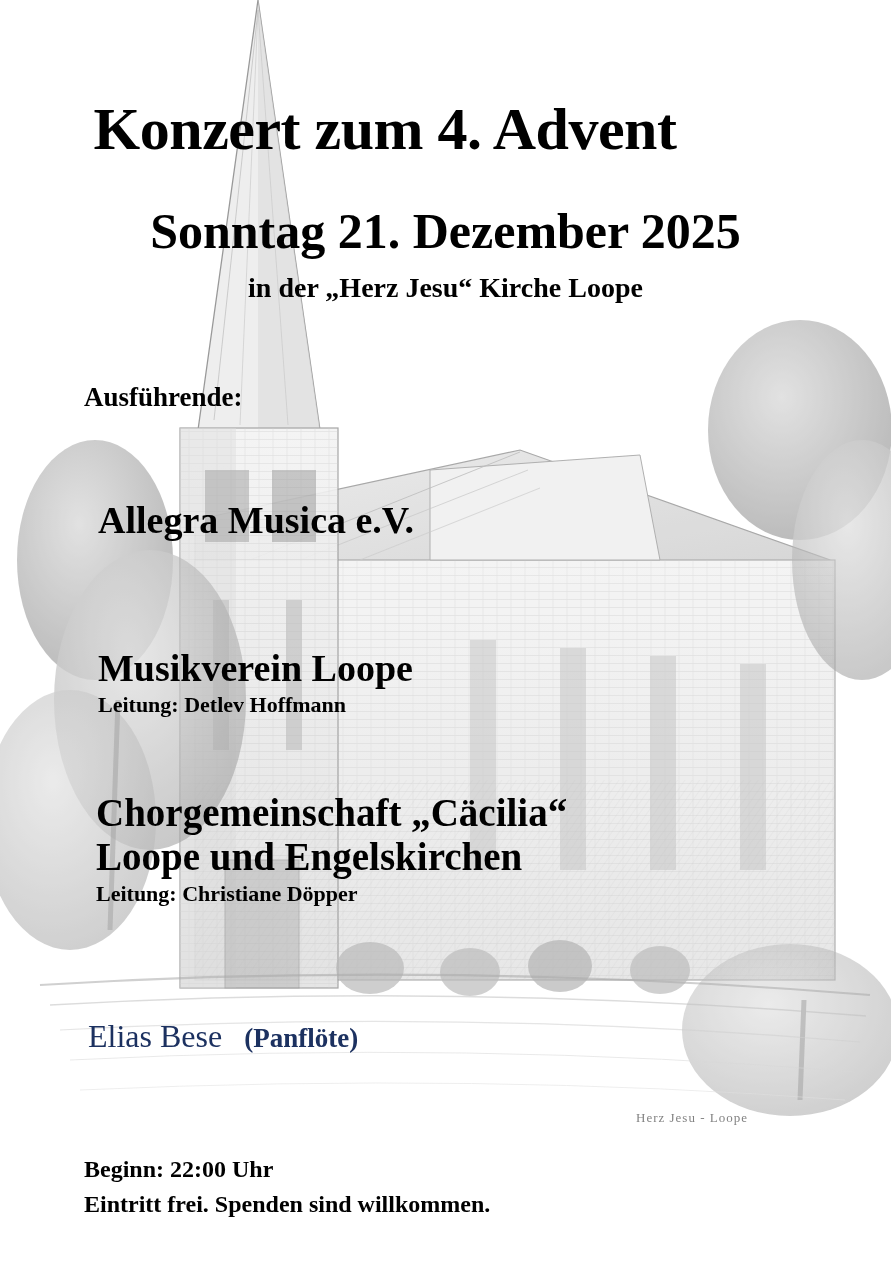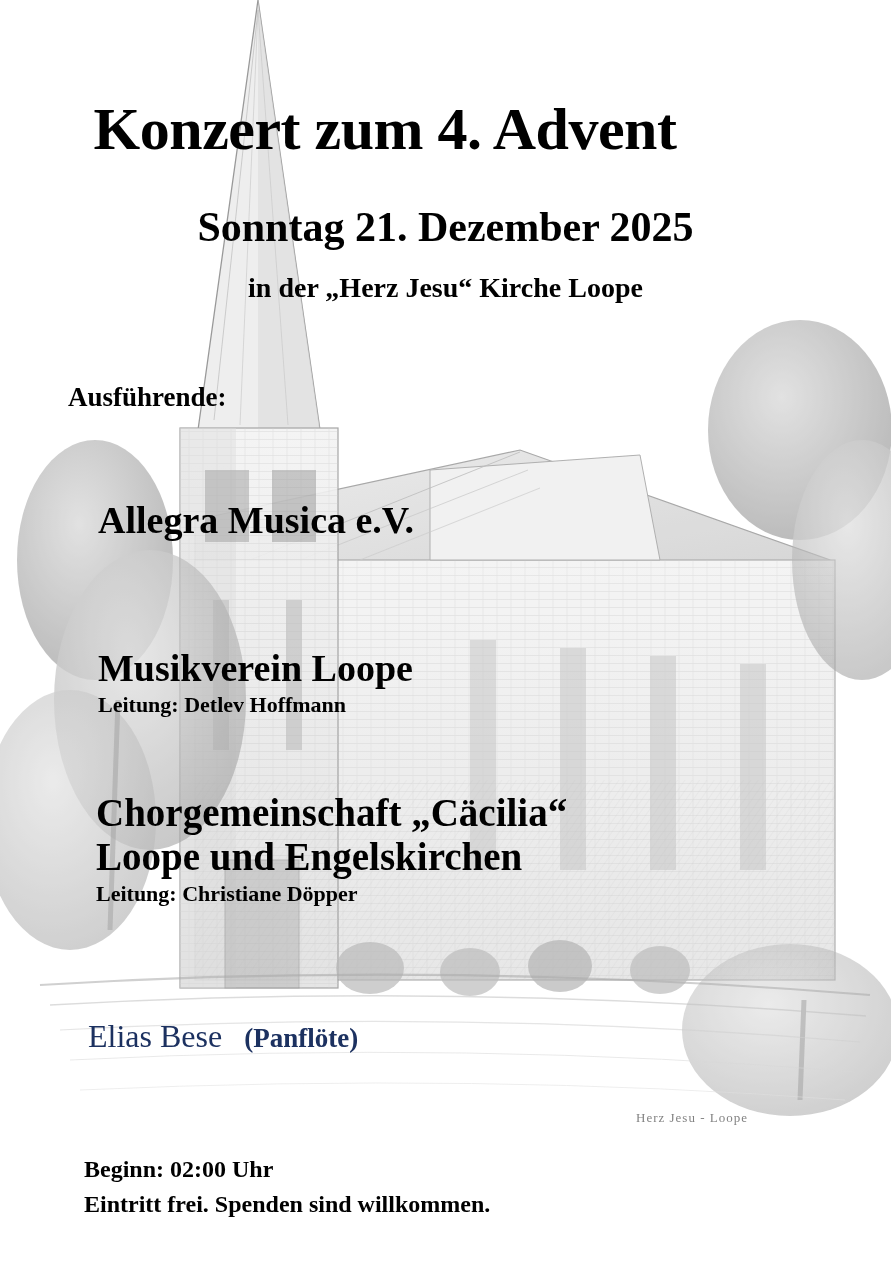--- a/index.html
+++ b/index.html
@@ -53,41 +53,41 @@
     line-height: 1.05;
     white-space: nowrap;
   }
 
   .date {
     position: absolute;
     left: 0;
     top: 204px;
     width: 891px;
     text-align: center;
-    font-size: 42px;
+    font-size: 50px;
     font-weight: bold;
     line-height: 1.1;
     white-space: nowrap;
   }
 
   .venue {
     position: absolute;
     left: 0;
     top: 272px;
     width: 891px;
     text-align: center;
     font-size: 28px;
     font-weight: bold;
     line-height: 1.15;
     white-space: nowrap;
   }
 
   .performers-label {
     position: absolute;
-    left: 68px;
+    left: 84px;
     top: 382px;
     font-size: 27px;
     font-weight: bold;
   }
 
   .ensemble {
     position: absolute;
     font-weight: bold;
     line-height: 1.08;
   }
@@ -290,18 +290,18 @@
       <span class="name">Chorgemeinschaft „Cäcilia“</span>
       <span class="name2">Loope und Engelskirchen</span>
       <span class="conductor">Leitung: Christiane Döpper</span>
     </div>
 
     <div class="soloist" style="color: rgb(28, 49, 96);">
       <span class="solo-name">Elias Bese</span><span class="solo-instrument">(Panflöte)</span>
     </div>
 
     <div class="footer">
-      <div>Beginn: 02:00 Uhr</div>
+      <div>Beginn: 22:00 Uhr</div>
       <div>Eintritt frei. Spenden sind willkommen.</div>
     </div>
 
   </div>
 </div>
 
 </body></html>

